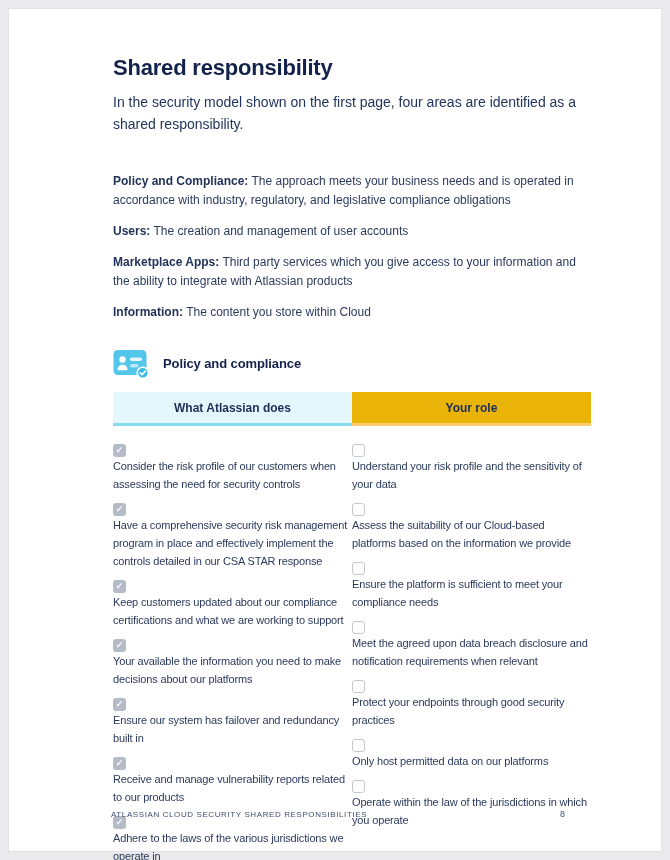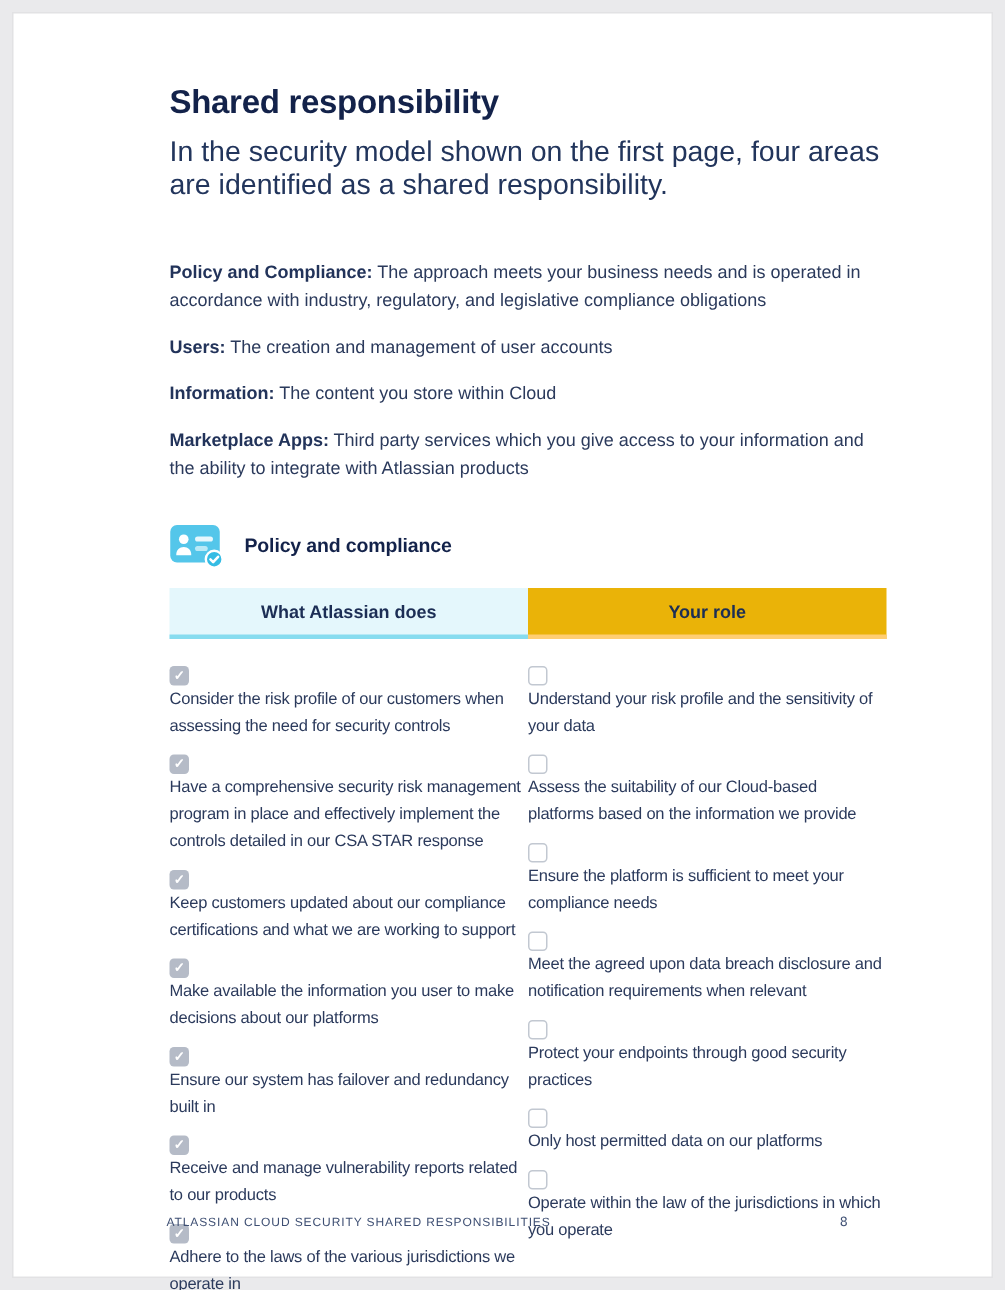--- a/index.html
+++ b/index.html
@@ -23,21 +23,21 @@
   }
   .doc-title{
     margin:0 0 10px 0;
     font-size:22px;
     font-weight:bold;
     color:#13224a;
     letter-spacing:-0.2px;
   }
   .intro{
     margin:0 0 37px 0;
-    font-size:19px;
+    font-size:14px;
     line-height:22px;
     color:#22355c;
     max-width:505px;
   }
   .definitions p{
     margin:0 0 12px 0;
     font-size:12px;
     line-height:19px;
     color:#2b3a5c;
     max-width:512px;
@@ -112,26 +112,26 @@
     <div class="definitions">
       <p>
         <span class="def-label">Policy and Compliance:</span>
         <span>The approach meets your business needs and is operated in accordance with industry, regulatory, and legislative compliance obligations</span>
       </p>
       <p>
         <span class="def-label">Users:</span>
         <span>The creation and management of user accounts</span>
       </p>
       <p>
+        <span class="def-label">Marketplace Apps:</span>
+        <span>Third party services which you give access to your information and the ability to integrate with Atlassian products</span>
+      </p>
+      <p>
         <span class="def-label">Information:</span>
         <span>The content you store within Cloud</span>
-      </p>
-      <p>
-        <span class="def-label">Marketplace Apps:</span>
-        <span>Third party services which you give access to your information and the ability to integrate with Atlassian products</span>
       </p>
     </div>
 
     <div class="section-heading">
       <span class="icon-wrap">
         <svg width="37" height="32" viewBox="0 0 37 32" xmlns="http://www.w3.org/2000/svg">
           <rect x="0.5" y="3" width="33" height="25" rx="4.5" fill="#54c6ea"></rect>
           <circle cx="9.5" cy="12.5" r="3.2" fill="#ffffff"></circle>
           <path d="M4.5 22.8 c0-3.1 2.2-5.1 5-5.1 s5 2 5 5.1 v0.4 h-10 z" fill="#ffffff"></path>
           <rect x="17" y="10.6" width="12" height="3.4" rx="1.7" fill="#eefafe" opacity="0.95"></rect>
@@ -155,21 +155,21 @@
           <div class="item">
             <span class="checkbox checked"></span>
             <span>Have a comprehensive security risk management program in place and effectively implement the controls detailed in our CSA STAR response</span>
           </div>
           <div class="item">
             <span class="checkbox checked"></span>
             <span>Keep customers updated about our compliance certifications and what we are working to support</span>
           </div>
           <div class="item">
             <span class="checkbox checked"></span>
-            <span>Make available the information you user to make decisions about our platforms</span>
+            <span>Your available the information you need to make decisions about our platforms</span>
           </div>
           <div class="item">
             <span class="checkbox checked"></span>
             <span>Ensure our system has failover and redundancy built in</span>
           </div>
           <div class="item">
             <span class="checkbox checked"></span>
             <span>Receive and manage vulnerability reports related to our products</span>
           </div>
           <div class="item">

